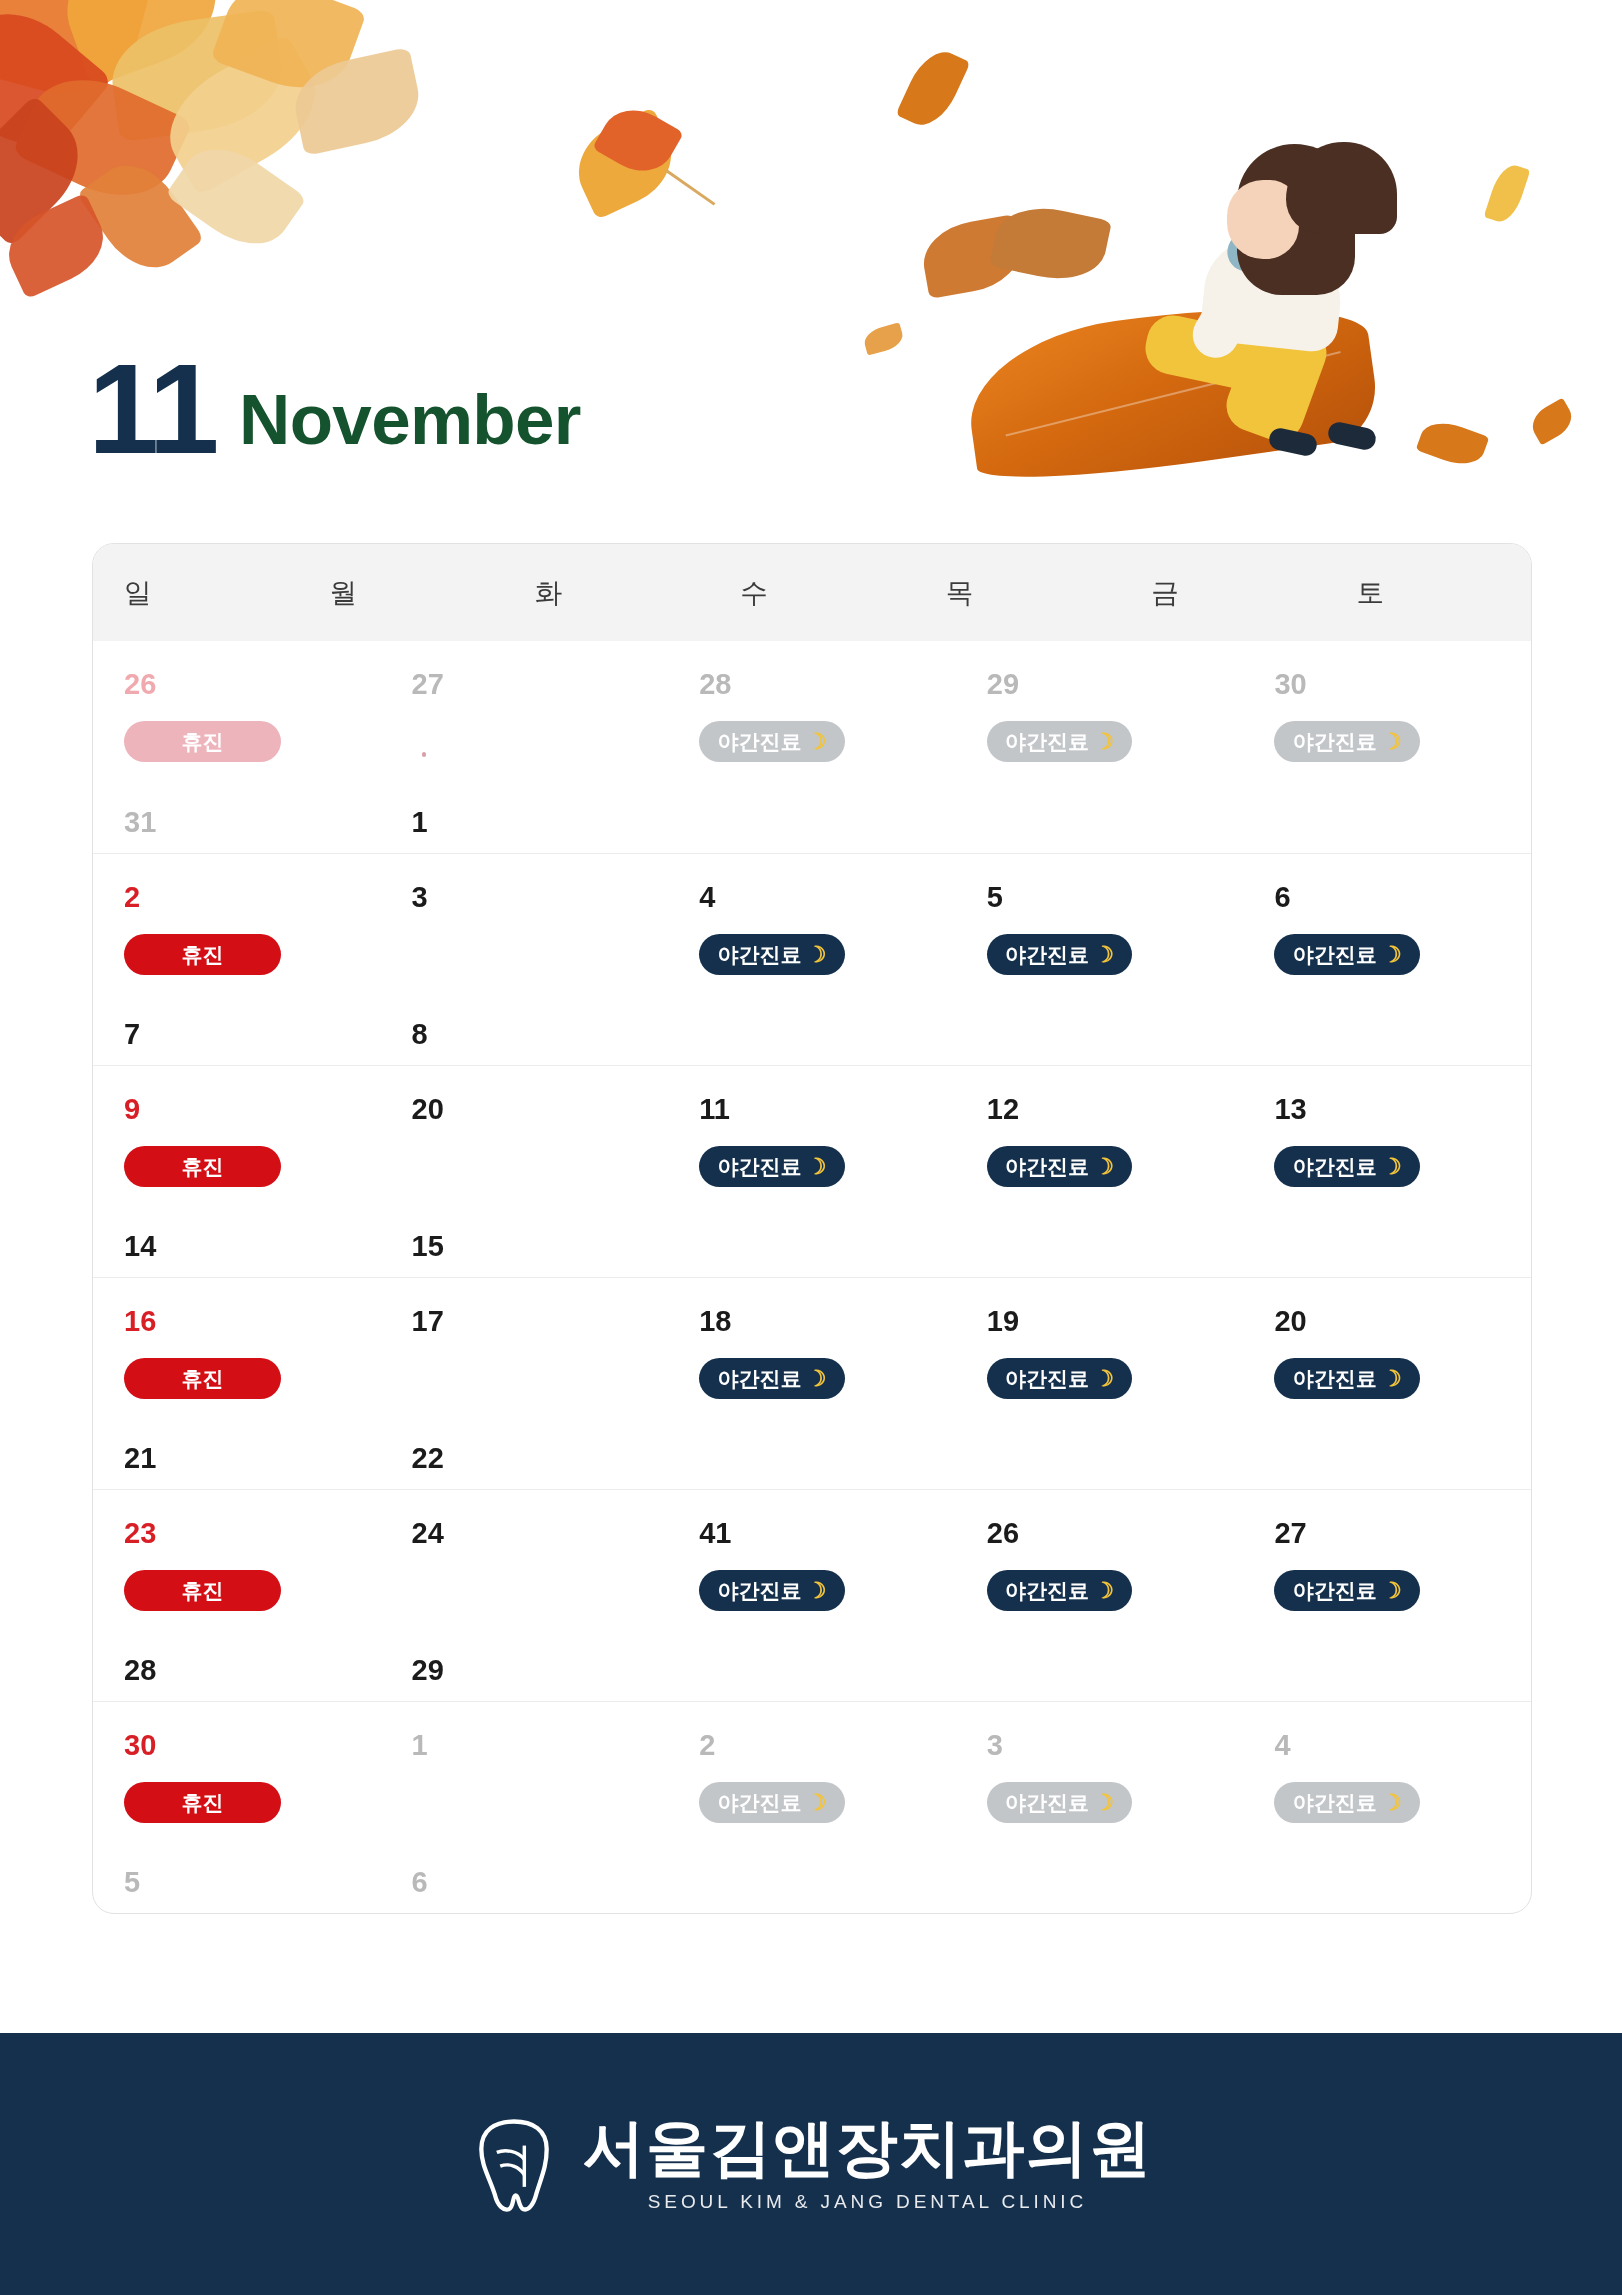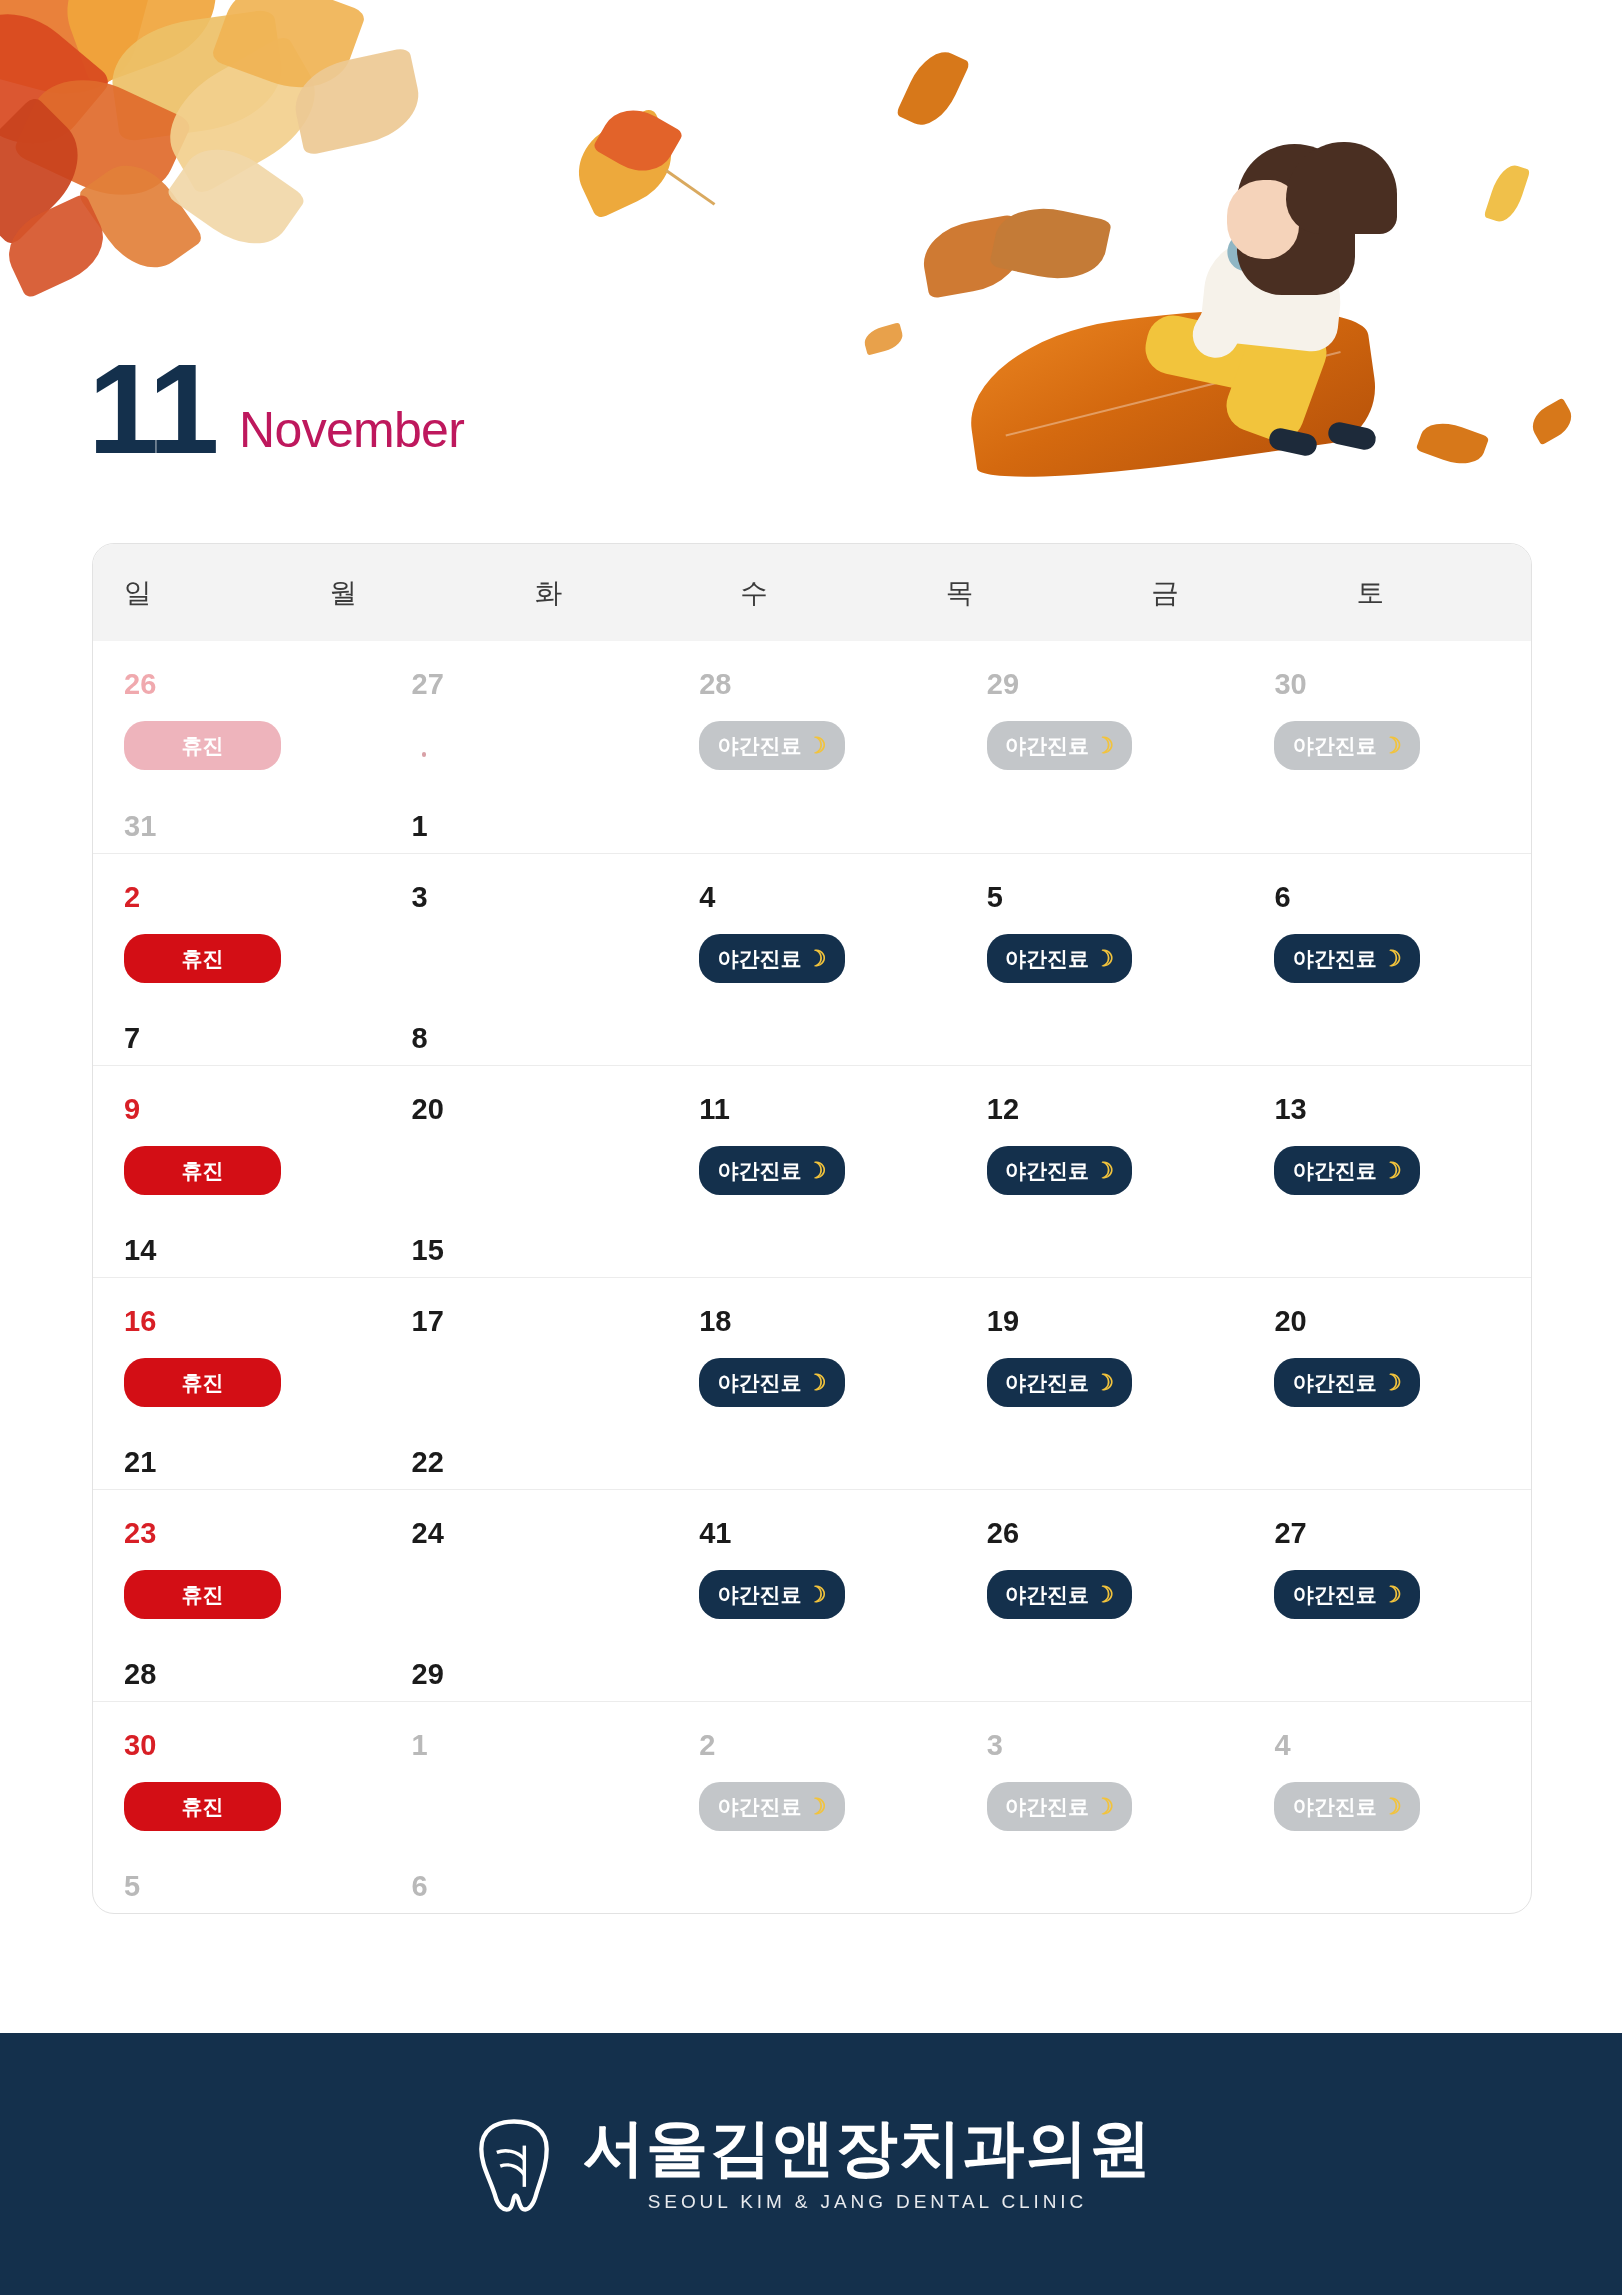--- a/index.html
+++ b/index.html
@@ -115,23 +115,23 @@
     gap: 23.6px;
   }
   .title-num {
     font-size: 128px;
     font-weight: bold;
     color: #14304c;
     line-height: 0.82;
     letter-spacing: -3.9px;
   }
   .title-name {
-    font-size: 50px;
-    font-weight: normal;
-    color: #be185d;
+    font-size: 71px;
+    font-weight: bold;
+    color: #14532d;
     line-height: 1;
     padding-bottom: 6.5px;
     letter-spacing: -0.7px;
   }
 
   
   .calendar {
     position: absolute;
     left: 92px;
     top: 543px;
@@ -170,21 +170,21 @@
   .daynum.sun { color: #d81f26; }
   .daynum.out { color: #b9b9b9; font-weight: bold; }
   .daynum.out.sun { color: #f0a9ae; }
 
   .badge {
     display: inline-flex;
     align-items: center;
     justify-content: center;
     gap: 5.2px;
     margin-top: 22px;
-    height: 49px;
+    height: 41px;
     padding: 0 18.3px;
     border-radius: 21px;
     font-size: 21px;
     font-weight: bold;
     color: #ffffff;
     white-space: nowrap;
     text-align: right;
   }
   .badge.closed { background: #d30e15; min-width: 157px; }
   .badge.closed.muted { background: #eeb4bc; color: #ffffff; }

